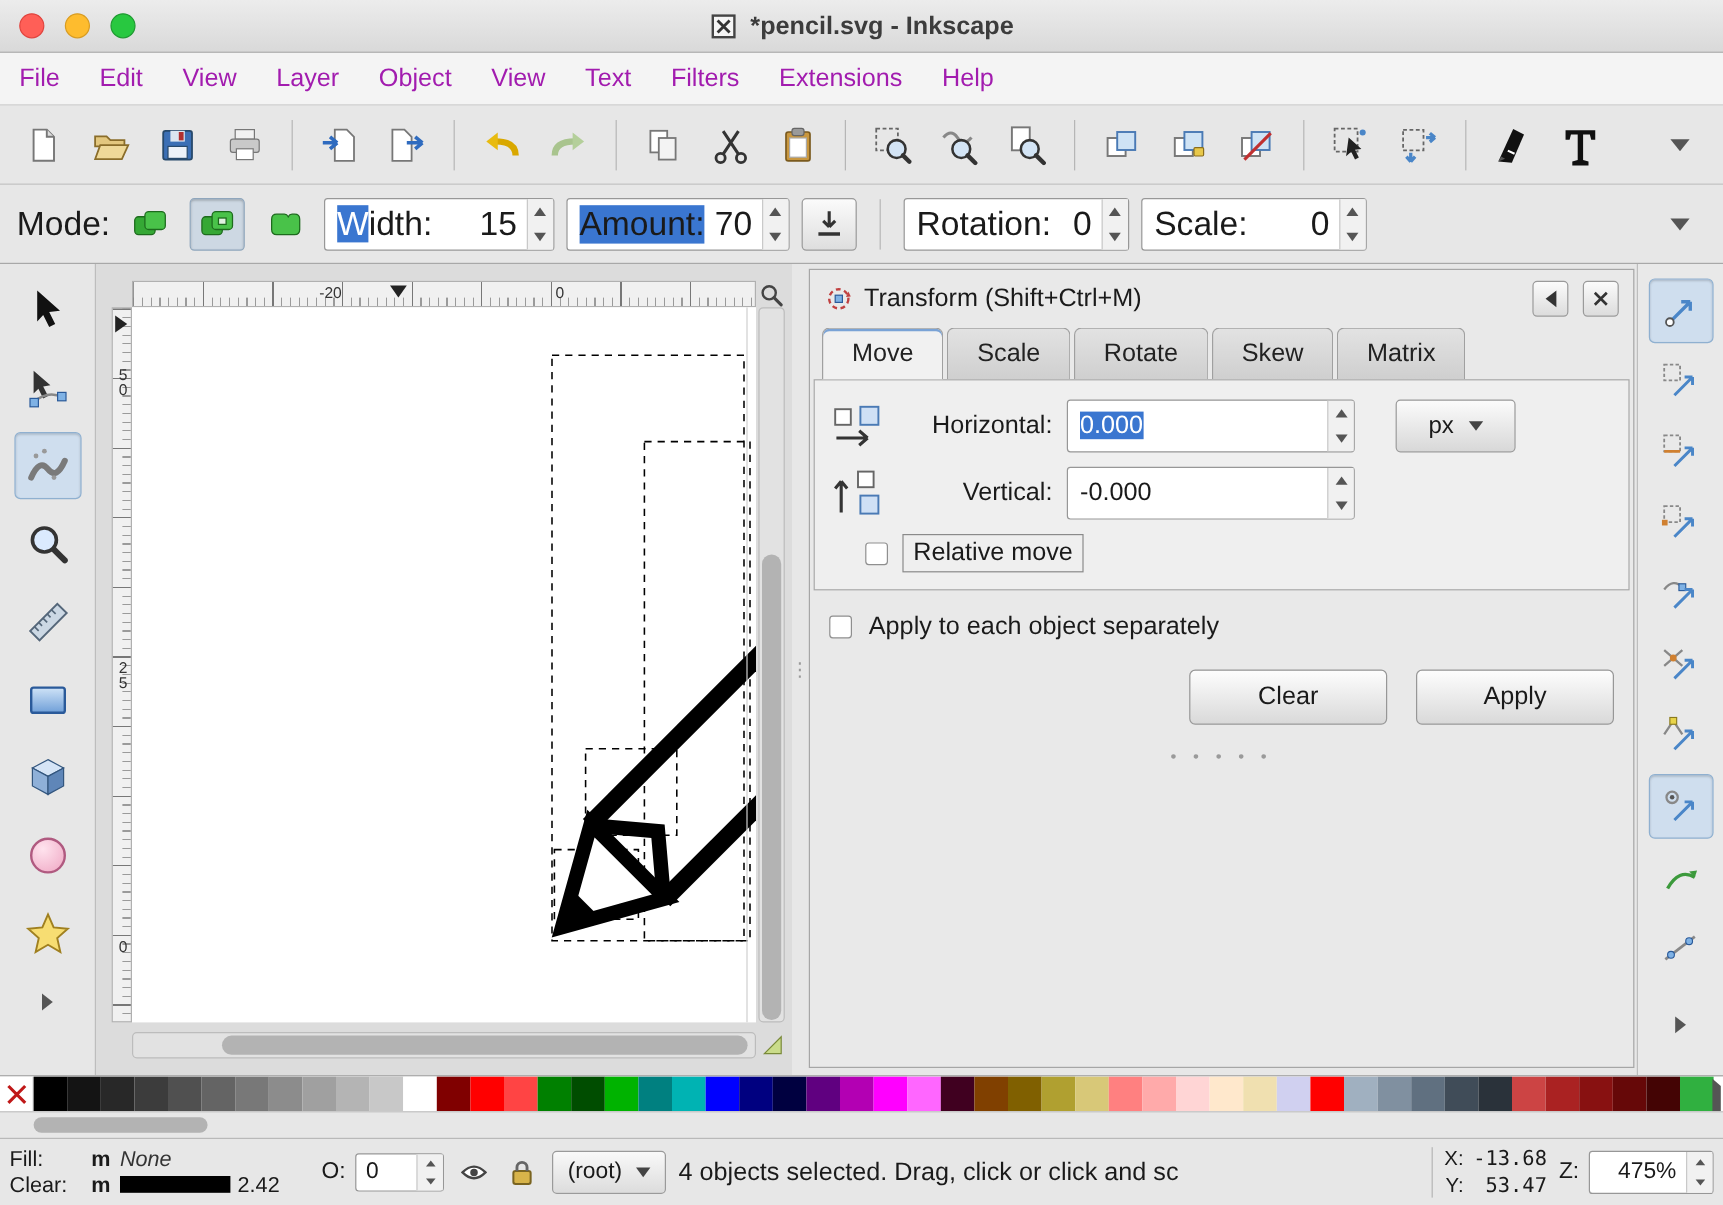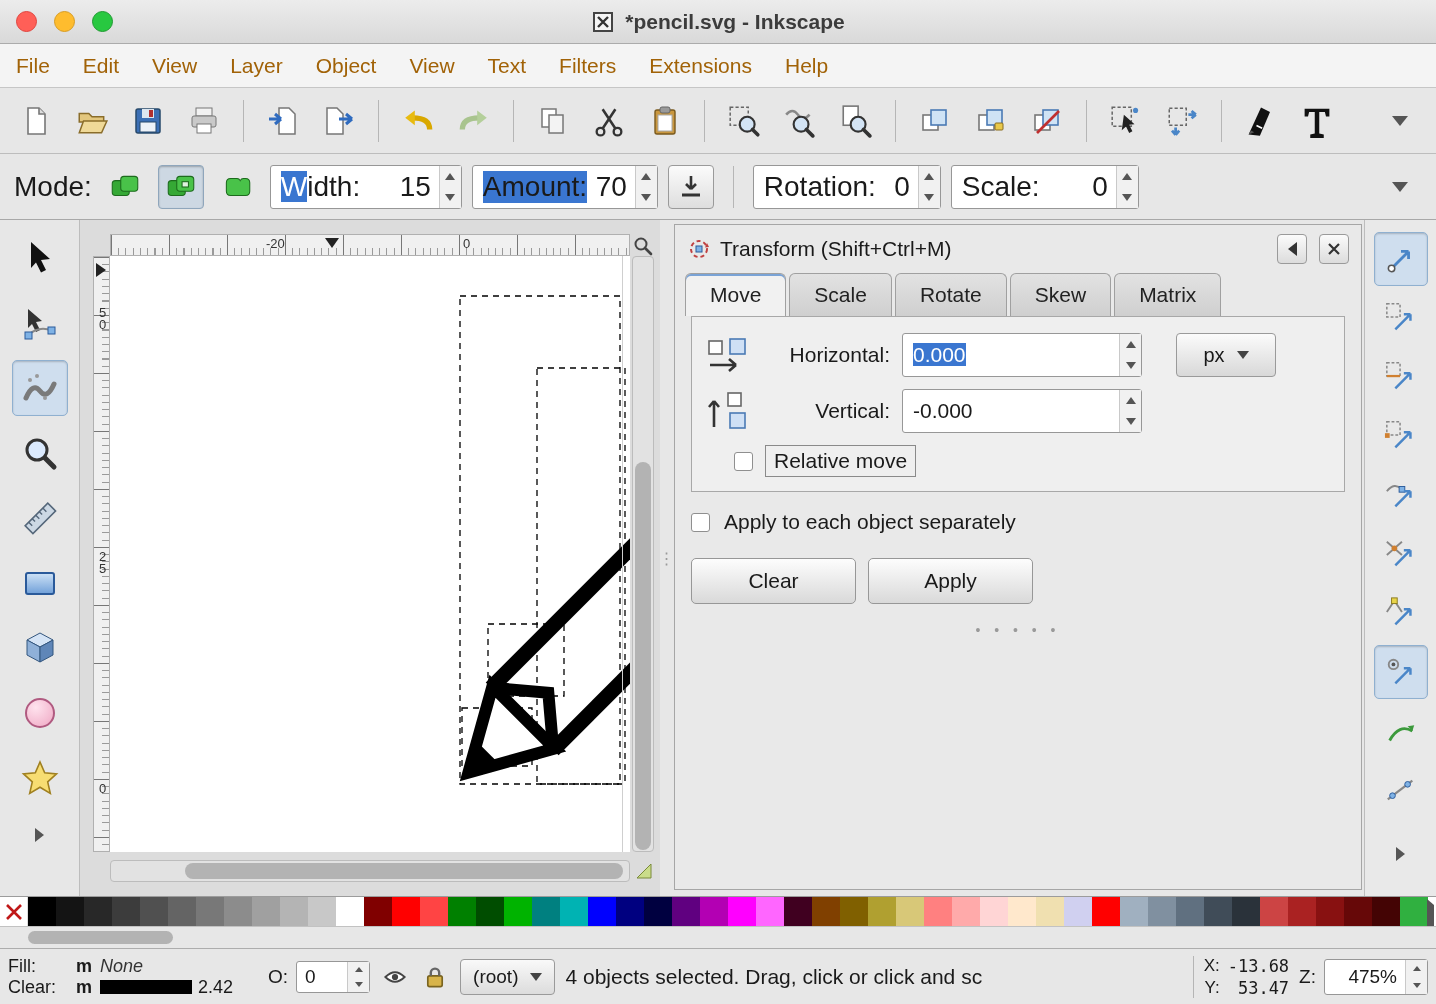--- a/index.html
+++ b/index.html
@@ -12,21 +12,21 @@
   
   .titlebar { height:44px; flex:none; background:linear-gradient(#ececec,#d9d9d9); border-bottom:1px solid #ababab; position:relative; display:flex; align-items:center; justify-content:center; }
   .lights { position:absolute; left:16px; top:0; bottom:0; display:flex; align-items:center; gap:17px; }
   .light { width:21px; height:21px; border-radius:50%; }
   .light.red { background:#ff5f57; border:1px solid #e0443e; }
   .light.yellow { background:#febc2e; border:1px solid #d89c22; }
   .light.green { background:#28c840; border:1px solid #1f9a31; }
   .title-wrap { display:flex; align-items:center; gap:10px; font-size:21px; font-weight:bold; color:#3c3c3c; }
 
   
-  .menubar { height:44px; flex:none; background:#f4f4f4; border-bottom:1px solid #c6c6c6; display:flex; align-items:center; padding:0 16px; gap:33px; font-size:21px; color:#a16207; }
+  .menubar { height:44px; flex:none; background:#f4f4f4; border-bottom:1px solid #c6c6c6; display:flex; align-items:center; padding:0 16px; gap:33px; font-size:21px; color:#a21caf; }
   .menu-item { white-space:nowrap; }
 
   
   .toolbar { height:66px; flex:none; background:#e7e7e7; border-bottom:1px solid #bdbdbd; display:flex; align-items:center; padding:0 10px; gap:4px; }
   .tbtn { width:52px; height:52px; display:flex; align-items:center; justify-content:center; border-radius:4px; flex:none; }
   .sep { width:1px; height:42px; background:#b6b6b6; margin:0 9px; flex:none; }
   .tb-spacer { flex:1; }
   .chev-down { width:0; height:0; border-left:8px solid transparent; border-right:8px solid transparent; border-top:10px solid #555; }
   .chev-right { width:0; height:0; border-top:7px solid transparent; border-bottom:7px solid transparent; border-left:9px solid #555; }
 
@@ -78,32 +78,32 @@
   .splitter { width:14px; flex:none; display:flex; align-items:center; justify-content:center; color:#9a9a9a; font-size:16px; letter-spacing:1px; }
 
   
   .panel { width:688px; flex:none; margin-top:4px; height:666px; background:#e9e9e9; border:1px solid #a6a6a6; position:relative; }
   .panel-header { height:48px; display:flex; align-items:center; padding:0 12px; gap:9px; font-size:21px; }
   .header-btns { margin-left:auto; display:flex; gap:12px; }
   .hbtn { width:30px; height:30px; border:1px solid #9a9a9a; border-radius:4px; background:linear-gradient(#fbfbfb,#dcdcdc); display:flex; align-items:center; justify-content:center; }
   .tabs { display:flex; padding:0 10px; position:relative; }
   .tab { padding:9px 24px; font-size:21px; border:1px solid #a0a0a0; border-bottom:none; background:linear-gradient(#e2e2e2,#cfcfcf); border-radius:6px 6px 0 0; margin-right:3px; color:#222; }
   .tab.active { background:#f1f1f1; box-shadow:inset 0 2px 0 #7aa3d6; }
-  .move-frame { margin:0 16px; border:1px solid #a8a8a8; background:#efefef; padding:16px 14px 12px; }
+  .move-frame { margin:0 3px; border:1px solid #a8a8a8; background:#efefef; padding:16px 14px 12px; }
   .form-row { display:flex; align-items:center; margin-bottom:12px; gap:12px; }
   .row-label { width:128px; text-align:right; font-size:21px; }
   .field { display:flex; width:240px; height:44px; background:#fff; border:1px solid #979797; border-radius:3px; align-items:center; font-size:21px; }
   .field .fval { flex:1; padding:0 10px; white-space:nowrap; }
   .unit-dd { width:100px; height:44px; margin-left:22px; border:1px solid #9a9a9a; border-radius:4px; background:linear-gradient(#fbfbfb,#d8d8d8); display:flex; align-items:center; justify-content:center; gap:12px; font-size:20px; }
   .dd-arrow { width:0; height:0; border-left:6px solid transparent; border-right:6px solid transparent; border-top:8px solid #444; }
   .checkbox { width:19px; height:19px; background:#fff; border:1px solid #8f8f8f; border-radius:3px; flex:none; }
   .rel-row { display:flex; align-items:center; gap:12px; margin:6px 0 2px 28px; }
   .focus-label { border:1px solid #8a8a8a; padding:3px 8px; font-size:21px; }
   .apply-row { display:flex; align-items:center; gap:14px; margin:18px 16px 0; font-size:21px; }
-  .btn-row { display:flex; justify-content:flex-start; gap:12px; margin:24px 16px 0; }
+  .btn-row { display:flex; justify-content:flex-end; gap:24px; margin:24px 16px 0; }
   .gbtn { min-width:165px; height:46px; font-size:21px; color:#1a1a1a; border:1px solid #979797; border-radius:5px; background:linear-gradient(#fdfdfd,#d9d9d9); display:flex; align-items:center; justify-content:center; }
   .grip { text-align:center; color:#9a9a9a; letter-spacing:5px; font-size:14px; margin-top:18px; }
 
   
   .snapbar { width:72px; flex:none; margin-left:auto; background:#e9e9e9; border-left:1px solid #bdbdbd; display:flex; flex-direction:column; align-items:center; padding-top:12px; gap:5px; }
   .snapbtn { width:54px; height:54px; display:flex; align-items:center; justify-content:center; border-radius:5px; border:1px solid transparent; flex:none; }
   .snapbtn.pressed { background:#cfdeee; border:1px solid #8fb0d0; box-shadow:inset 0 1px 2px rgba(0,0,0,.2); }
   .snap-expander { margin-top:14px; }
 
   

